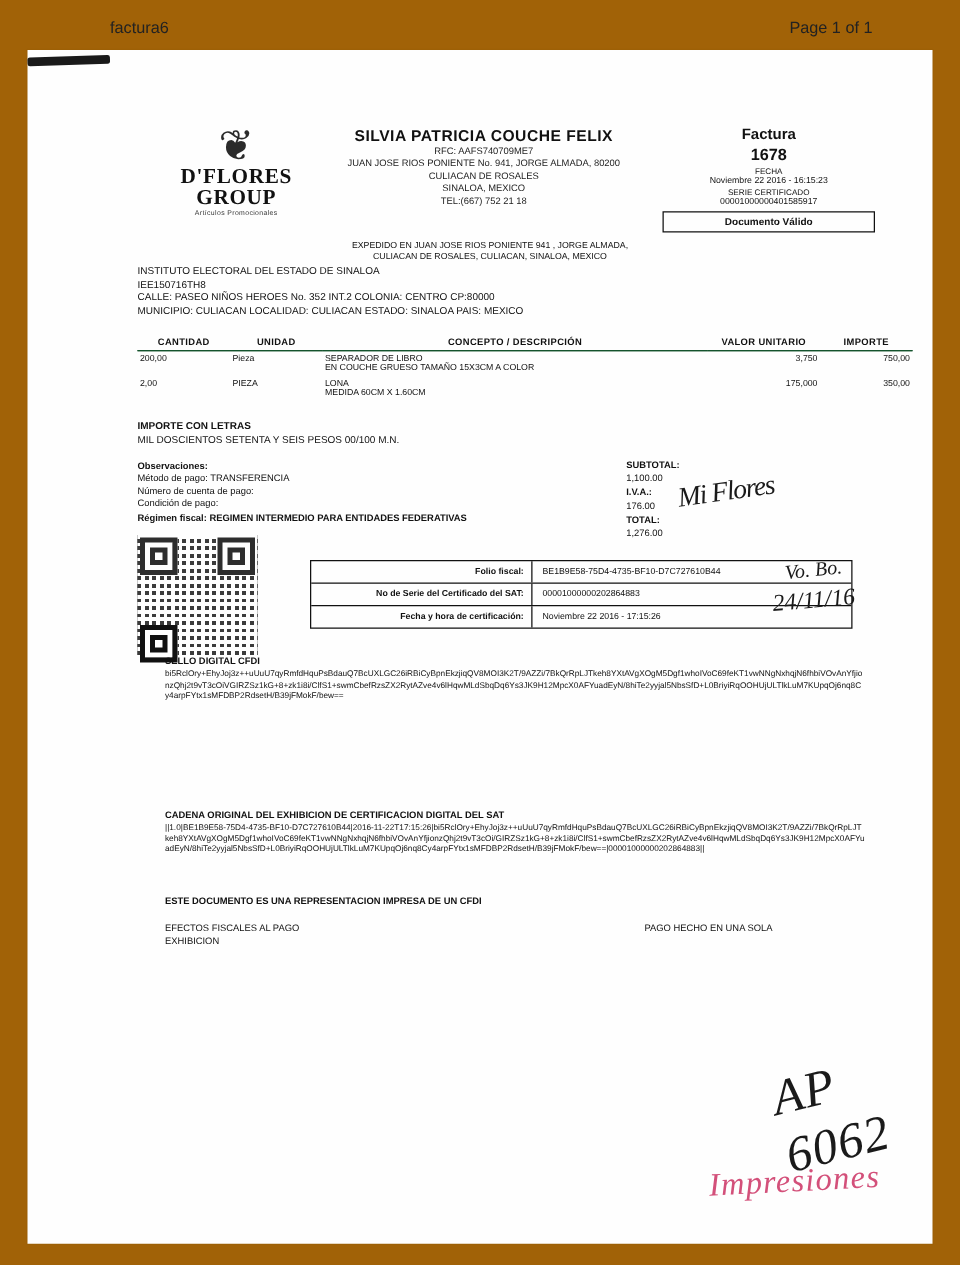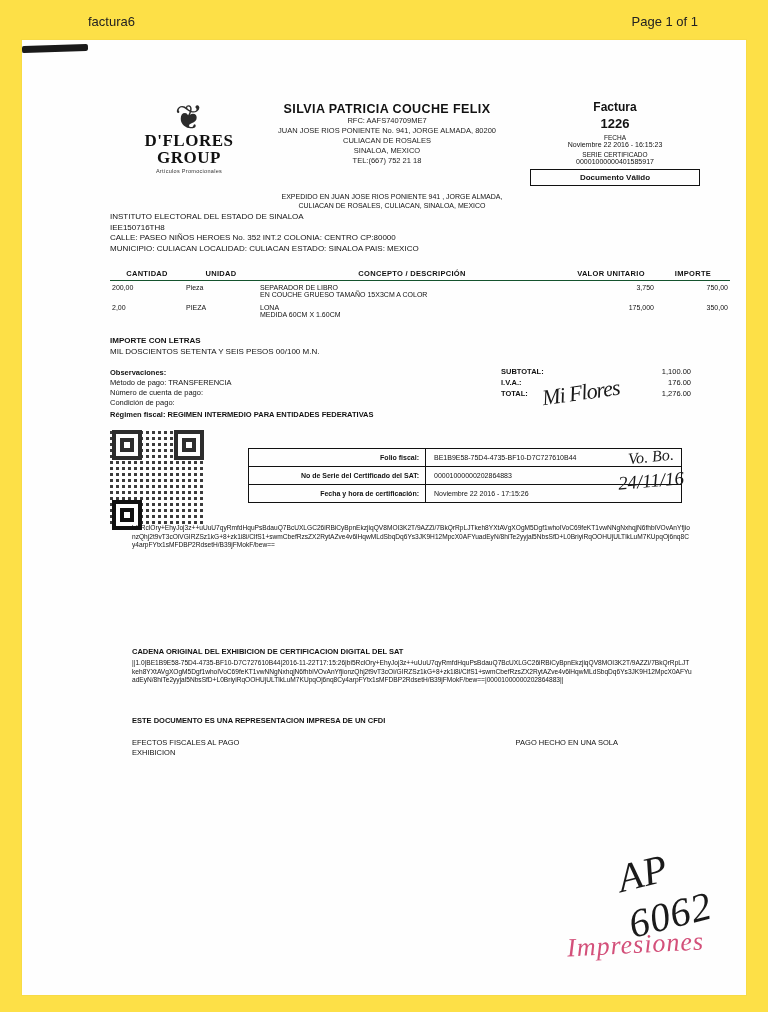--- a/index.html
+++ b/index.html
@@ -11,21 +11,21 @@
     width: 768px;
     height: 1012px;
     position: relative;
     font-family: "Liberation Sans", sans-serif;
     color: #111;
     overflow: hidden;
   }
   .page {
     position: absolute;
     inset: 0;
-    background: #fde047;
+    background: #a16207;
   }
   
   .browser-header {
     position: absolute;
     top: 14px; left: 0; right: 0;
     height: 22px;
     font-size: 13px;
     color: #222;
   }
   .browser-header .doc-title {
@@ -192,20 +192,21 @@
   .totals {
     position: absolute;
     right: 55px; top: 326px;
     width: 190px;
     font-size: 7.5px;
   }
   .totals .trow {
     display: flex;
     justify-content: space-between;
     line-height: 11px;
+    flex-direction: column;
   }
   .totals .tlbl { font-weight: bold; }
   .totals .tval { text-align: left; }
 
   
   .letras {
     position: absolute;
     left: 88px; top: 296px;
     font-size: 8px;
   }
@@ -388,21 +389,21 @@
       <div class="name">SILVIA PATRICIA COUCHE FELIX</div>
       <div class="line">RFC: AAFS740709ME7</div>
       <div class="line">JUAN JOSE RIOS PONIENTE No. 941, JORGE ALMADA, 80200</div>
       <div class="line">CULIACAN DE ROSALES</div>
       <div class="line">SINALOA, MEXICO</div>
       <div class="line">TEL:(667) 752 21 18</div>
     </div>
 
     <div class="invoice-box">
       <div class="ftitle">Factura</div>
-      <div class="fnum">1226</div>
+      <div class="fnum">1678</div>
       <div class="flbl">FECHA</div>
       <div class="fval">Noviembre 22 2016 - 16:15:23</div>
       <div class="flbl">SERIE CERTIFICADO</div>
       <div class="fval">00001000000401585917</div>
       <div class="valid-box">Documento Válido</div>
     </div>
 
     <div class="expedido">
       <div>EXPEDIDO EN JUAN JOSE RIOS PONIENTE 941 , JORGE ALMADA,</div>
       <div>CULIACAN DE ROSALES, CULIACAN, SINALOA, MEXICO</div>
@@ -492,20 +493,21 @@
         <div class="fk">No de Serie del Certificado del SAT:</div>
         <div class="fv">00001000000202864883</div>
       </div>
       <div class="frow">
         <div class="fk">Fecha y hora de certificación:</div>
         <div class="fv">Noviembre 22 2016 - 17:15:26</div>
       </div>
     </div>
 
     <div class="seal" id="seal-cfdi">
+      <div class="stitle">SELLO DIGITAL CFDI</div>
       <div class="sbody">bi5RclOry+EhyJoj3z++uUuU7qyRmfdHquPsBdauQ7BcUXLGC26iRBiCyBpnEkzjiqQV8MOI3K2T/9AZZi/7BkQrRpLJTkeh8YXtAVgXOgM5Dgf1whoIVoC69feKT1vwNNgNxhqjN6fhbiVOvAnYfjionzQhj2t9vT3cOiVGIRZSz1kG+8+zk1i8i/ClfS1+swmCbefRzsZX2RytAZve4v6lHqwMLdSbqDq6Ys3JK9H12MpcX0AFYuadEyN/8hiTe2yyjal5NbsSfD+L0BriyiRqOOHUjULTlkLuM7KUpqOj6nq8Cy4arpFYtx1sMFDBP2RdsetH/B39jFMokF/bew==</div>
     </div>
 
 
     <div class="seal" id="seal-cad">
       <div class="stitle">CADENA ORIGINAL DEL EXHIBICION DE CERTIFICACION DIGITAL DEL SAT</div>
       <div class="sbody">||1.0|BE1B9E58-75D4-4735-BF10-D7C727610B44|2016-11-22T17:15:26|bi5RclOry+EhyJoj3z++uUuU7qyRmfdHquPsBdauQ7BcUXLGC26iRBiCyBpnEkzjiqQV8MOI3K2T/9AZZi/7BkQrRpLJTkeh8YXtAVgXOgM5Dgf1whoIVoC69feKT1vwNNgNxhqjN6fhbiVOvAnYfjionzQhj2t9vT3cOi/GIRZSz1kG+8+zk1i8i/ClfS1+swmCbefRzsZX2RytAZve4v6lHqwMLdSbqDq6Ys3JK9H12MpcX0AFYuadEyN/8hiTe2yyjal5NbsSfD+L0BriyiRqOOHUjULTlkLuM7KUpqOj6nq8Cy4arpFYtx1sMFDBP2RdsetH/B39jFMokF/bew==|00001000000202864883||</div>
     </div>
 
     <div class="note1">ESTE DOCUMENTO ES UNA REPRESENTACION IMPRESA DE UN CFDI</div>

